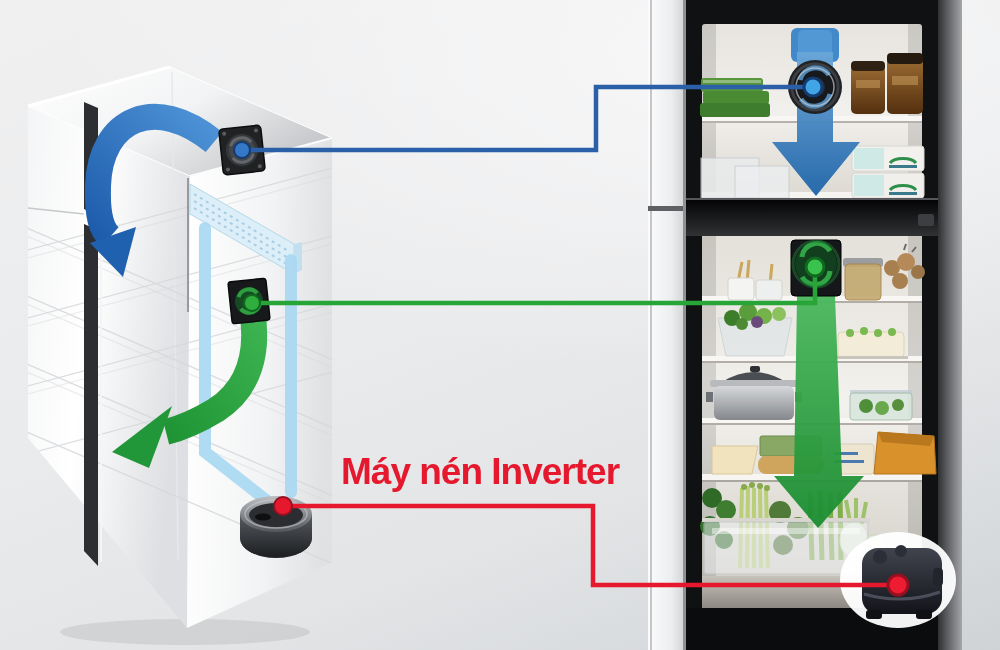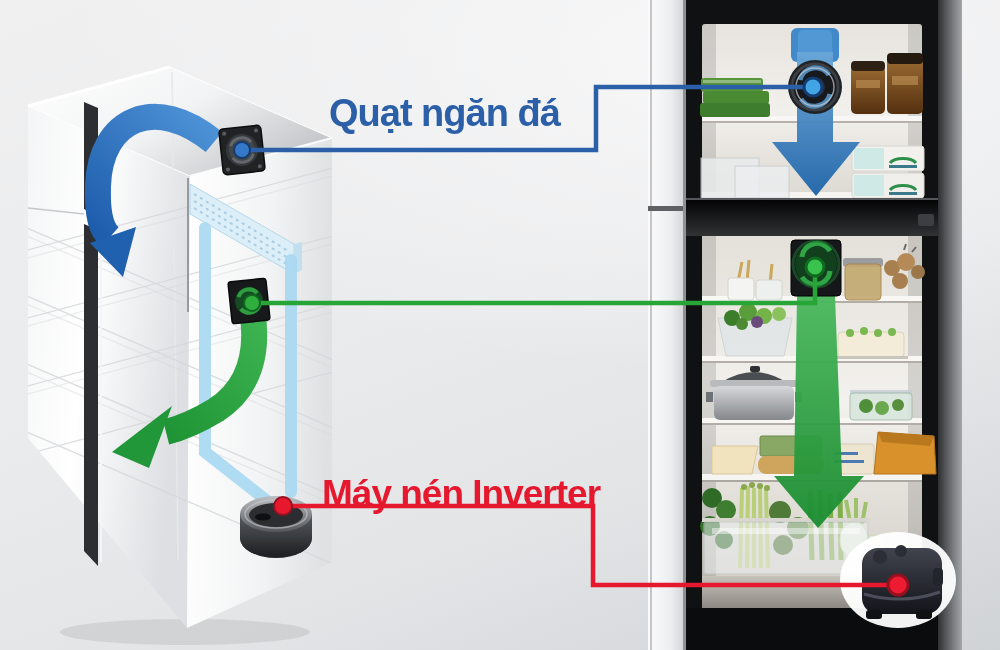--- a/index.html
+++ b/index.html
@@ -11,21 +11,21 @@
     font-family:"Liberation Sans","DejaVu Sans",sans-serif;
   }
   .scene{position:absolute;left:0;top:0;}
   .callout{
     position:absolute;font-weight:700;font-size:38px;line-height:1;
     letter-spacing:-1px;white-space:nowrap;
     font-family:"Liberation Sans","DejaVu Sans",sans-serif;
   }
   .callout.blue{left:329px;top:94px;color:#2B5FA7;}
   .callout.green{left:333px;top:247px;color:#28A537;}
-  .callout.red{left:322px;top:453px;color:#E5182E;font-size:37px;margin-top:22px;}
+  .callout.red{left:341px;top:453px;color:#E5182E;font-size:37px;}
 </style>
 </head>
 <body>
 
 <div class="stage">
 
 <svg class="scene" width="1000" height="650" viewBox="0 0 1000 650">
   <defs>
     <linearGradient id="gFront" x1="0" y1="0" x2="1" y2="0.35">
       <stop offset="0" stop-color="#f4f5f6"></stop>
@@ -399,16 +399,15 @@
       <circle cx="815" cy="267" r="9" fill="#39c24e" stroke="#0f6a20" stroke-width="3"></circle>
     </g>
     <g>
       <path d="M283,506 L593,506 L593,585 L898,585" stroke="#e5182e" stroke-width="4.5"></path>
       <circle cx="283" cy="506" r="9" fill="#e5182e" stroke="#97101f" stroke-width="2"></circle>
       <circle cx="898" cy="585" r="10" fill="#ee1c32" stroke="#97101f" stroke-width="3"></circle>
     </g>
   </g>
 </svg>
 
-<div class="callout blue">Quạt ngăn đá</div>
 <div class="callout red">Máy nén Inverter</div>
 
 </div>
 
 </body></html>

